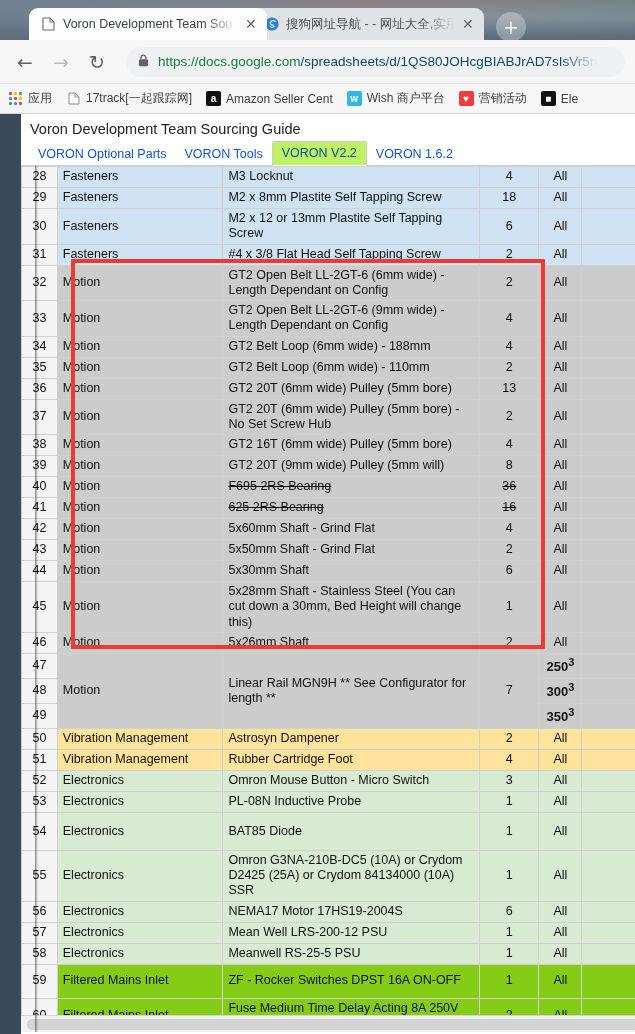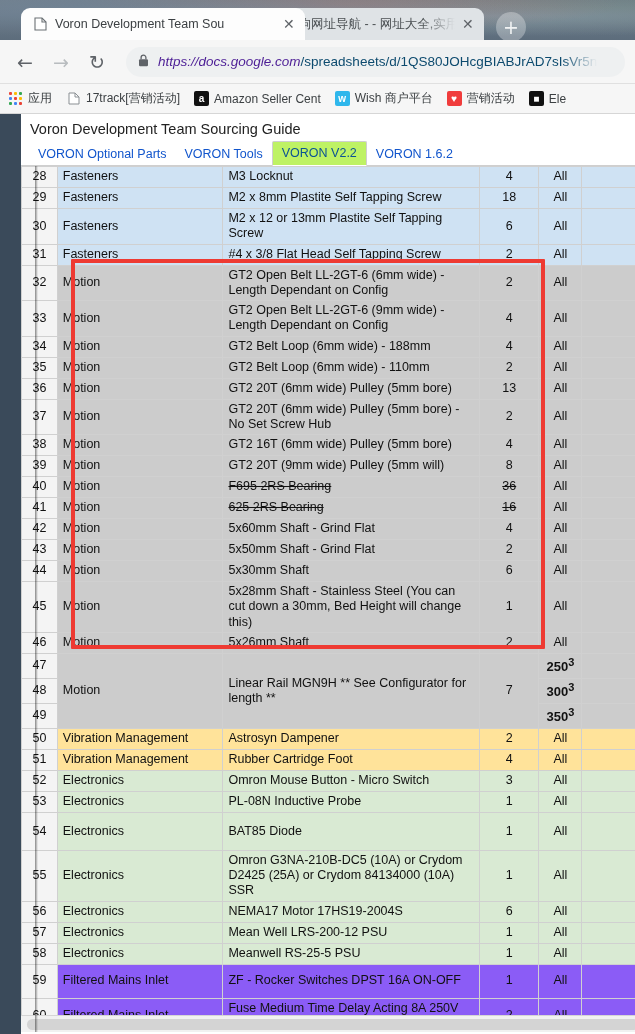--- a/index.html
+++ b/index.html
@@ -28,21 +28,21 @@
       radial-gradient(ellipse at 95% 20%, rgba(110,130,110,.4), transparent 60%);
   }
   .tab {
     position: absolute; top: 8px; height: 32px;
     border-radius: 9px 9px 0 0;
     display: flex; align-items: center; gap: 7px;
     padding: 0 8px 0 12px;
     font-size: 12.5px; color: #3c4043;
     overflow: hidden;
   }
-  .tab.active { left: 21px; width: 284px; background: #fdfdfd; z-index: 3; }
+  .tab.active { left: 29px; width: 238px; background: #fdfdfd; z-index: 3; }
   .tab.inactive { left: 252px; width: 232px; background: #dfe3e6; z-index: 2; color:#4a4f52;}
   .tab .favicon { width: 15px; height: 15px; flex: 0 0 15px; display:flex;align-items:center;justify-content:center;}
   .tab .ttl {
     flex: 1 1 auto; white-space: nowrap; overflow: hidden;
     -webkit-mask-image: linear-gradient(90deg,#000 80%,transparent 100%);
     mask-image: linear-gradient(90deg,#000 80%,transparent 100%);
   }
   .tab .tclose { flex:0 0 14px; font-size: 14px; color:#5f6368; line-height:1; font-family:"DejaVu Sans",sans-serif;}
   .newtab {
     position:absolute; left: 496px; top: 12px;
@@ -69,21 +69,21 @@
     background:#eef0f1; border-radius: 15px;
     display:flex; align-items:center; padding: 0 12px; gap: 9px;
     overflow:hidden;
   }
   .lock { font-size: 12px; color:#5f6368; }
   .urltext {
     font-size: 13.5px; color:#202124; white-space:nowrap; overflow:hidden;
     -webkit-mask-image: linear-gradient(90deg,#000 92%,transparent 100%);
     mask-image: linear-gradient(90deg,#000 92%,transparent 100%);
   }
-  .urltext .host { color:#4c1d95;font-style:italic; }
+  .urltext .host { color:#15803d; }
   .urltext .path { color:#0c4a6e; }
 
   .bookmarks {
     height: 30px; background:#f6f6f6; display:flex; align-items:center;
     padding: 0 8px; gap: 14px; border-bottom: 1px solid #d6d6d6;
     overflow: hidden; white-space: nowrap;
   }
   .bm { display:flex; align-items:center; gap:5px; font-size:12px; color:#3c4043; flex:0 0 auto;}
   .bm .bmicon { width:15px;height:15px;flex:0 0 15px;display:flex;align-items:center;justify-content:center;
                 font-size:10px; border-radius:2px; color:#fff; font-weight:bold;}
@@ -129,21 +129,21 @@
   td.c-all  { width: 42px; text-align:center; }
   td.c-end  { width: 72px; border-right:none; }
   .strike { text-decoration: line-through; }
   .sup { font-size:11px; vertical-align: super; }
 
   
   .cat-fasteners td { background:#cfe2f3; }
   .cat-motion td    { background:#cccccc; }
   .cat-vibration td { background:#ffe39a; }
   .cat-electronics td { background:#d9ead3; }
-  .cat-mains td     { background:#8b5cf6; }
+  .cat-mains td     { background:#84cc16; }
   tr td.rowhead { background:#f4f4f4 !important; }
 
   
   .freezeline {
     position:absolute; left:14px; top:0; width:3px; height:100%;
     background: linear-gradient(90deg, rgba(0,0,0,.45), rgba(0,0,0,0));
     pointer-events:none; z-index:5;
   }
   
   .redbox {
@@ -221,21 +221,21 @@
       </span>
       <span>应用</span>
     </div>
     <div class="bm">
       <span class="bmicon">
         <svg width="12" height="13" viewBox="0 0 12 13">
             <path d="M1 1h6l4 4v7H1z" fill="#fff" stroke="#8a8f93" stroke-width="1"></path>
             <path d="M7 1v4h4" fill="none" stroke="#8a8f93" stroke-width="1"></path>
           </svg>
       </span>
-      <span>17track[营销活动]</span>
+      <span>17track[一起跟踪网]</span>
     </div>
     <div class="bm">
       <span class="bmicon" style="background:#111">a</span>
       <span>Amazon Seller Cent</span>
     </div>
     <div class="bm">
       <span class="bmicon" style="background:#2fb7ec">w</span>
       <span>Wish 商户平台</span>
     </div>
     <div class="bm">

